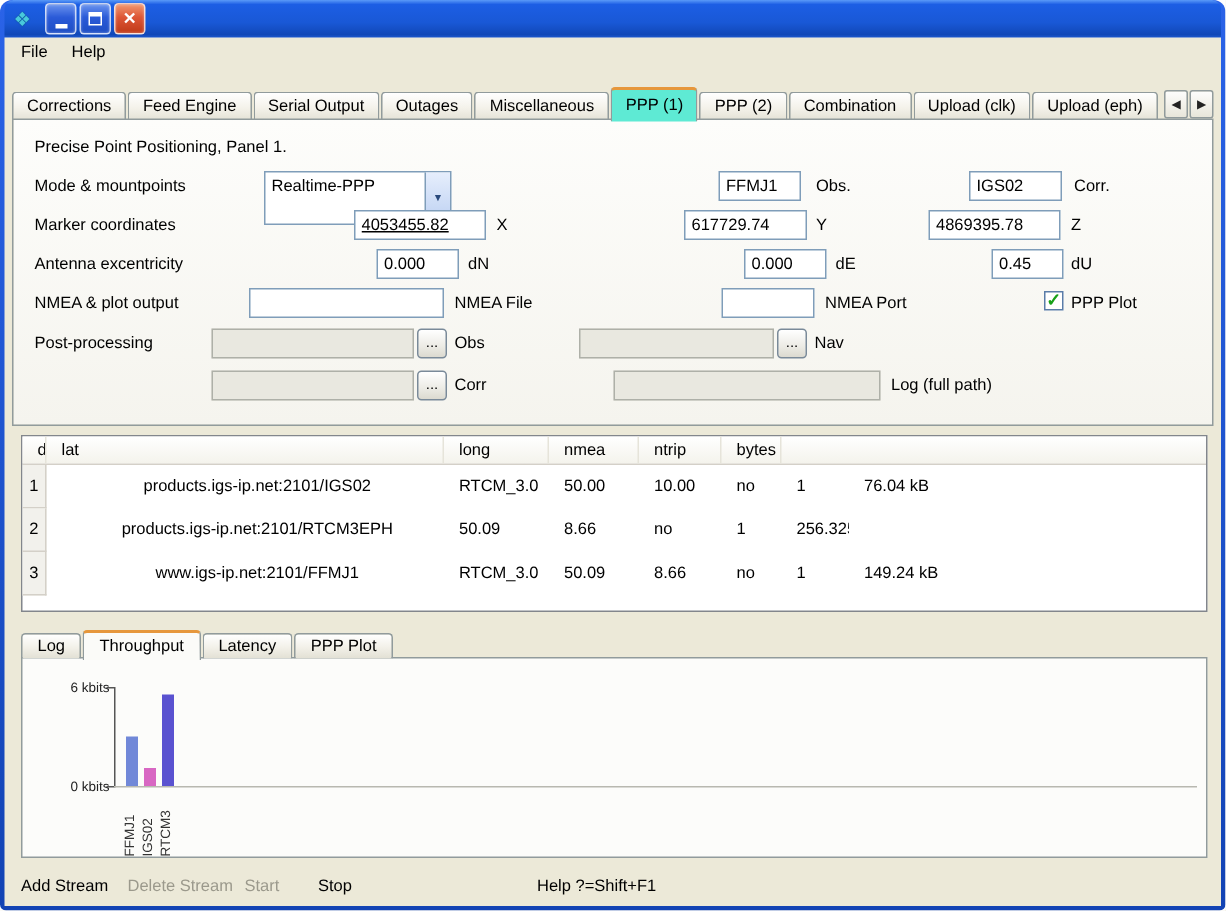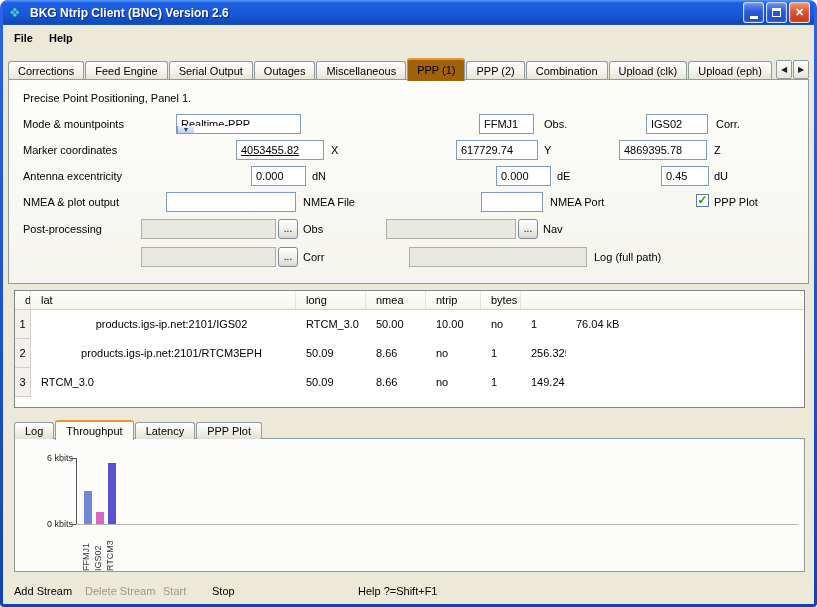--- a/index.html
+++ b/index.html
@@ -29,54 +29,54 @@
     box-shadow:inset 0 0 2px rgba(255,255,255,.4); cursor:pointer;
   }
   .win-btn.close { background:linear-gradient(180deg,#f0966e 0%,#dd5636 45%,#c03a18 100%); }
   .glyph-min { width:8px; height:3px; background:#fff; margin-top:10px; }
   .glyph-max { width:9px; height:9px; border:1px solid #fff; border-top-width:3px; }
   .glyph-close::after { content:"✕"; font-size:11px; font-weight:bold; }
 
   .window-body { position:relative; height:579px; background:#ECE9D8; overflow:hidden; }
 
   
-  .menubar { position:absolute; top:1px; left:0; right:0; height:21px; display:flex; align-items:flex-end; padding-left:3px;font-weight:bold; }
+  .menubar { position:absolute; top:1px; left:0; right:0; height:21px; display:flex; align-items:flex-start; padding-left:3px; }
   .menu-item { font-size:11px; padding:3px 8px; color:#000; cursor:default; }
 
   
   .tabbar { position:absolute; top:32px; left:5px; width:801px; height:23px; display:flex; align-items:flex-end; }
   .tab {
     height:19px; line-height:18px; padding:0 9px; font-size:11px; color:#000;
     border:1px solid #919B9C; border-bottom:none; border-radius:3px 3px 0 0;
     background:linear-gradient(180deg,#ffffff 0%,#f4f2ea 55%,#e4e2d6 100%);
     margin-right:1px; white-space:nowrap; cursor:pointer;
   }
   .tab.active {
-    height:23px; line-height:21px; background:#a16207;
+    height:23px; line-height:21px; background:#5eead4;
     border-top:2px solid #e6973c; position:relative; z-index:3; margin-bottom:-1px;
   }
   .tab-scrollers { position:absolute; right:0; bottom:1px; display:flex; gap:1px; }
   .tab-scroller {
     width:16px; height:19px; border:1px solid #919B9C; border-radius:2px;
     background:linear-gradient(180deg,#fdfdfc,#e8e6da); font-size:8px; color:#222;
     display:flex; align-items:center; justify-content:center; cursor:pointer;
   }
 
   
   .tabpage {
     position:absolute; top:54px; left:5px; width:801px; height:205px;
     border:1px solid #919B9C; background:linear-gradient(180deg,#fdfdfb,#f5f4ee); z-index:2;
   }
   .lbl { position:absolute; font-size:11px; color:#000; white-space:nowrap; }
   .fld {
     position:absolute; height:20px; border:1px solid #7F9DB9; background:#fff;
     font-family:"Liberation Sans",sans-serif; font-size:11px; padding:1px 4px; color:#000;
   }
   .fld:disabled { background:#e9e8e0; border-color:#aeb0a8; color:#888; }
-  .combo { position:absolute; height:20px; border:1px solid #7F9DB9; background:#fff; display:flex; cursor:pointer;flex-direction:column; }
+  .combo { position:absolute; height:36px; border:1px solid #7F9DB9; background:#fff; display:flex; cursor:pointer; }
   .combo-text { flex:1; font-size:11px; line-height:18px; padding-left:4px; white-space:nowrap; overflow:hidden; }
   .combo-btn {
     width:17px; border-left:1px solid #7F9DB9;
     background:linear-gradient(180deg,#e6eefc,#bcd0f2); display:flex; align-items:center; justify-content:center;
   }
   .combo-btn::after { content:"▼"; font-size:7px; color:#2a4a7c; }
   .browse {
     position:absolute; width:20px; height:20px; font-size:10px; line-height:10px;
     border:1px solid #7a8a99; border-radius:3px; background:linear-gradient(180deg,#ffffff,#ecebe5 60%,#dcdad0);
     cursor:pointer; padding:0; font-family:"Liberation Sans",sans-serif;
@@ -131,21 +131,20 @@
   .sb-btn { position:absolute; top:5px; color:#000; cursor:pointer; white-space:nowrap; }
   .sb-btn.disabled { color:#9b998c; cursor:default; }
   .sb-help { position:absolute; top:5px; color:#000; white-space:nowrap; }
 </style>
 </head>
 <body>
 
 <div class="window">
   <div class="titlebar">
     <span class="title-icon">❖</span>
-    <span class="title-text">BKG Ntrip Client (BNC) Version 2.6</span>
     <div class="win-buttons">
       <div class="win-btn">
           <div class="glyph-min"></div>
         </div>
       <div class="win-btn">
           <div class="glyph-max"></div>
         </div>
       <div class="win-btn close glyph-close"></div>
     </div>
   </div>
@@ -249,20 +248,21 @@
         <div class="rownum">2</div>
         <div class="c-mount">products.igs-ip.net:2101/RTCM3EPH</div>
         <div>50.09</div>
         <div>8.66</div>
         <div>no</div>
         <div>1</div>
         <div>256.325 kB</div>
       </div>
       <div class="trow">
         <div class="rownum">3</div>
+        <div class="c-mount">www.igs-ip.net:2101/FFMJ1</div>
         <div>RTCM_3.0</div>
         <div>50.09</div>
         <div>8.66</div>
         <div>no</div>
         <div>1</div>
         <div>149.24 kB</div>
       </div>
     </div>
 
     <div class="bottom-tabs">

